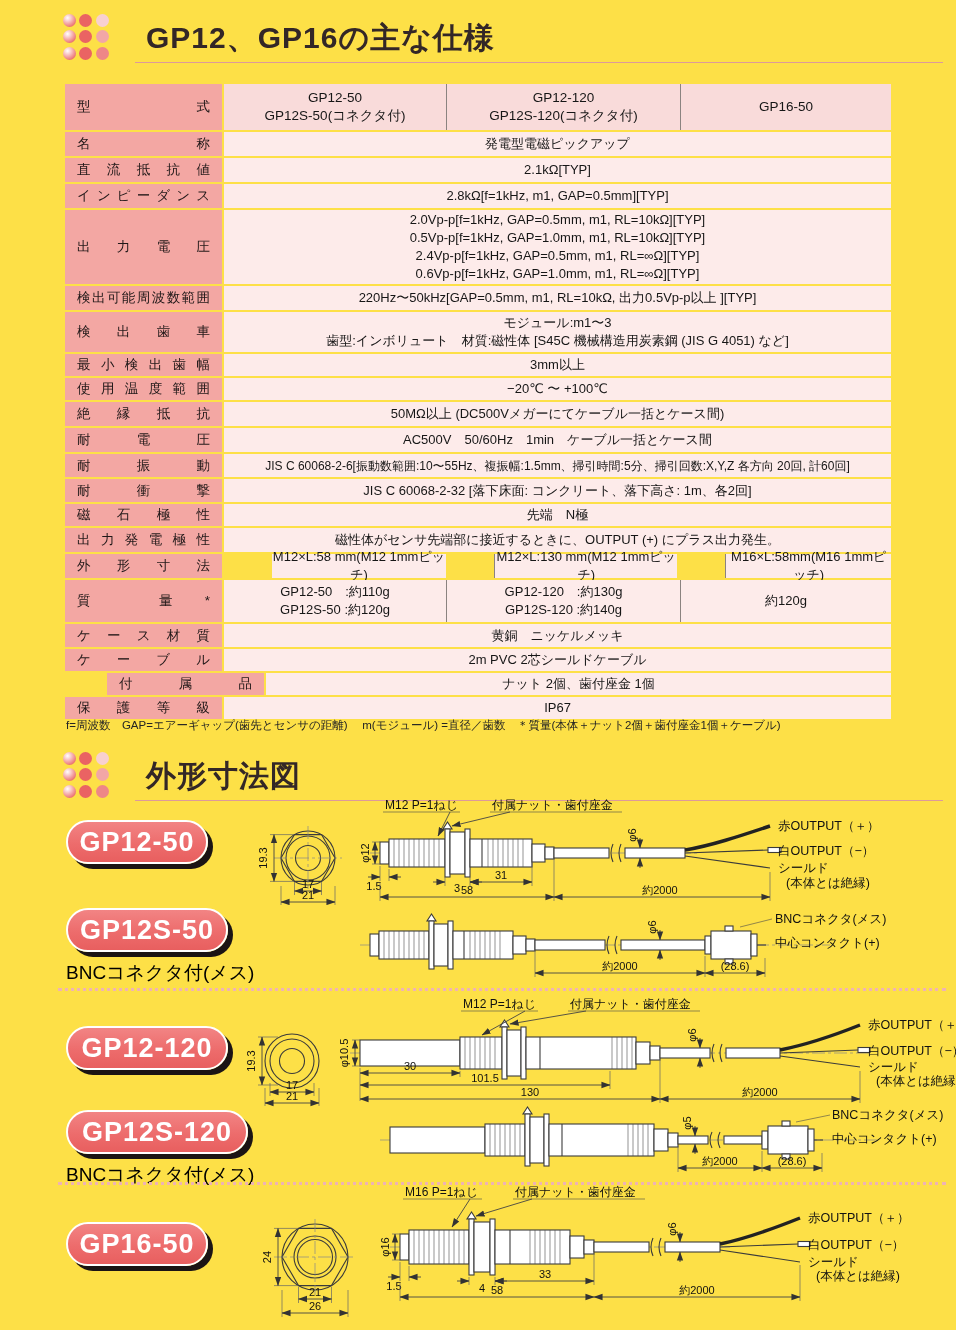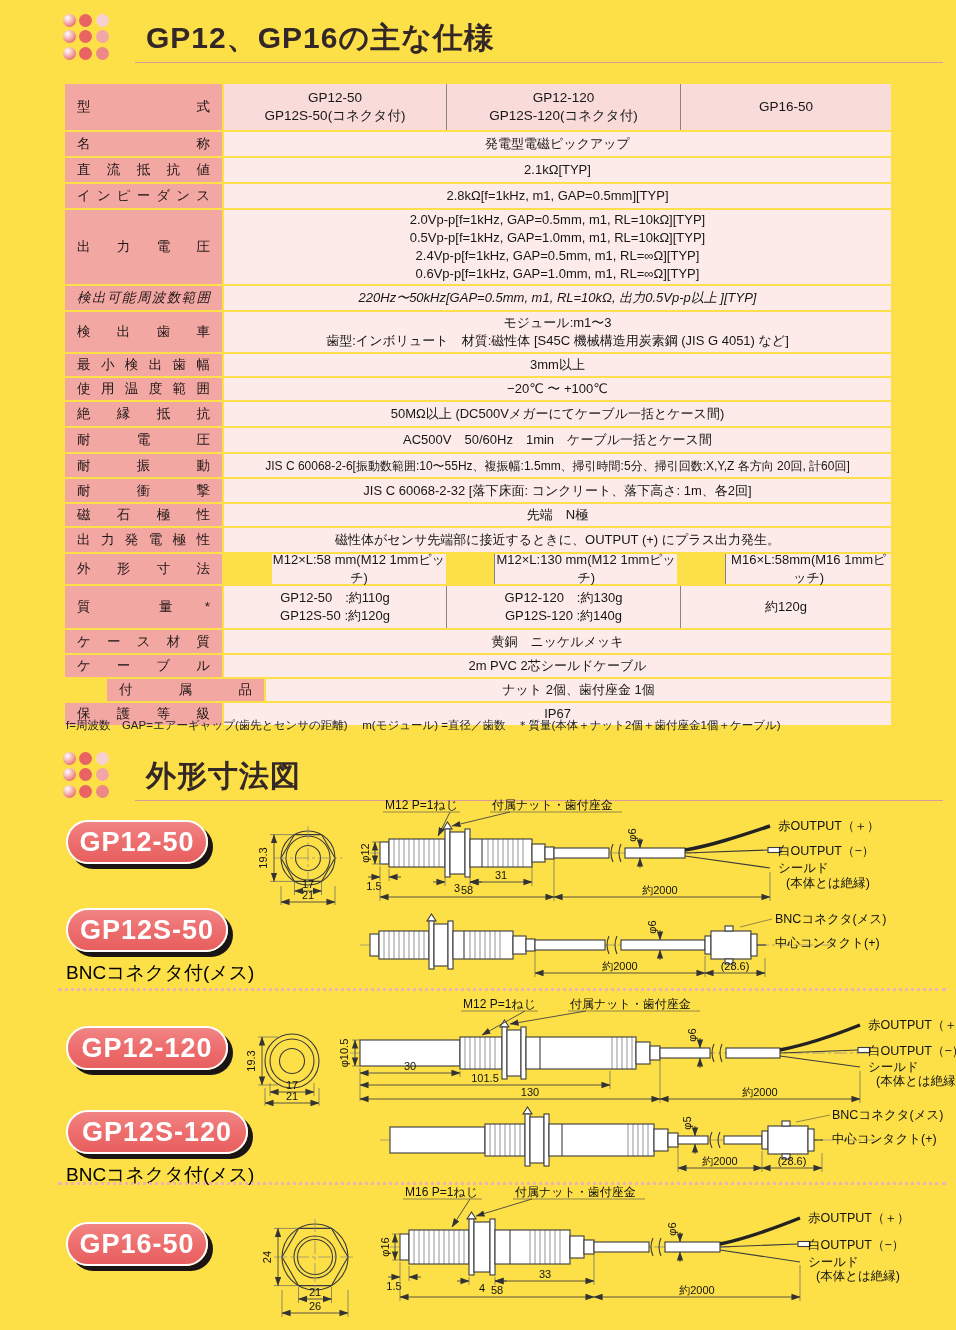--- a/index.html
+++ b/index.html
@@ -97,21 +97,21 @@
     </div>
     <div class="tr" style="height:74px;">
       <div class="th">
           <span>出 力 電 圧</span>
         </div>
       <div class="td span">2.0Vp-p[f=1kHz, GAP=0.5mm, m1, RL=10kΩ][TYP]
 0.5Vp-p[f=1kHz, GAP=1.0mm, m1, RL=10kΩ][TYP]
 2.4Vp-p[f=1kHz, GAP=0.5mm, m1, RL=∞Ω][TYP]
 0.6Vp-p[f=1kHz, GAP=1.0mm, m1, RL=∞Ω][TYP]</div>
     </div>
-    <div class="tr" style="height:24px;font-style:italic;">
+    <div class="tr" style="height:24px;">
       <div class="th">
           <span>検出可能周波数範囲</span>
         </div>
       <div class="td span">220Hz〜50kHz[GAP=0.5mm, m1, RL=10kΩ, 出力0.5Vp-p以上 ][TYP]</div>
     </div>
     <div class="tr" style="height:40px;">
       <div class="th">
           <span>検 出 歯 車</span>
         </div>
       <div class="td span">モジュール:m1〜3
@@ -158,21 +158,21 @@
           <span>磁 石 極 性</span>
         </div>
       <div class="td span">先端　N極</div>
     </div>
     <div class="tr" style="height:24px;">
       <div class="th">
           <span>出 力 発 電 極 性</span>
         </div>
       <div class="td span">磁性体がセンサ先端部に接近するときに、OUTPUT (+) にプラス出力発生。</div>
     </div>
-    <div class="tr" style="height:30px;gap:48px;">
+    <div class="tr" style="height:24px;gap:48px;">
       <div class="th">
           <span>外 形 寸 法</span>
         </div>
       <div class="td c1">M12×L:58 mm(M12 1mmピッチ)</div>
       <div class="td c2">M12×L:130 mm(M12 1mmピッチ)</div>
       <div class="td c3">M16×L:58mm(M16 1mmピッチ)</div>
     </div>
     <div class="tr" style="height:42px;">
       <div class="th">
           <span>質 量*</span>

